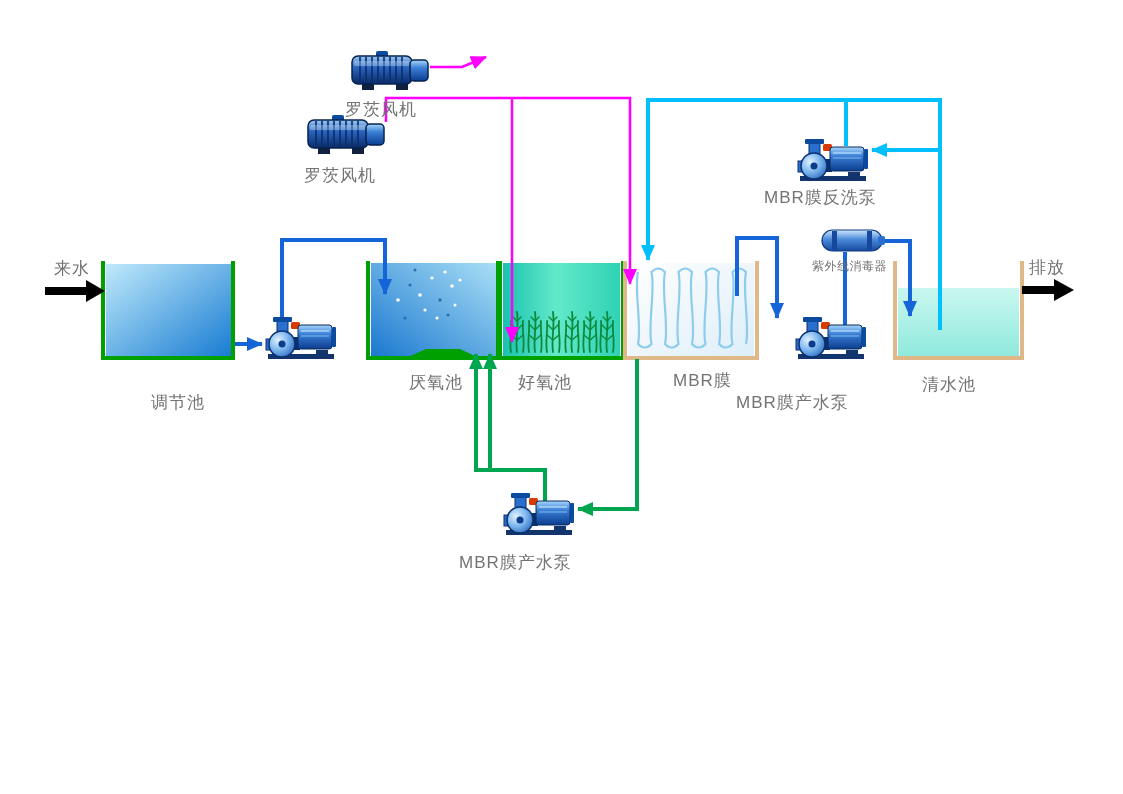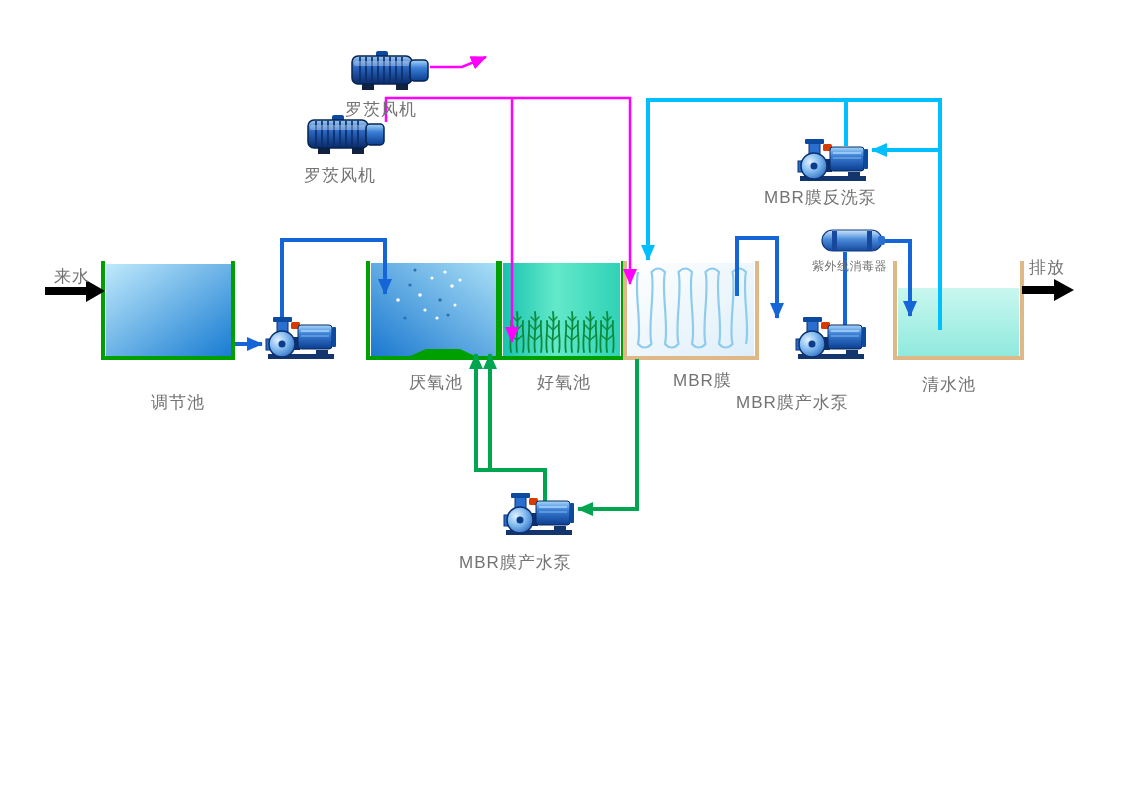--- a/index.html
+++ b/index.html
@@ -200,24 +200,24 @@
     <rect x="0" y="0" width="60" height="21" rx="10.5" fill="url(#uvGrad)" stroke="#0d3a80" stroke-width="1.2"></rect>
     <rect x="10" y="1" width="5" height="19" fill="#16499e"></rect>
     <rect x="45" y="1" width="5" height="19" fill="#16499e"></rect>
     <rect x="56" y="6" width="7" height="9" rx="2" fill="#2a6fd0"></rect>
   </g>
 
   <path d="M45,287 H86 V280 L105,291 L86,302 V295 H45 Z" fill="#000000"></path>
   <path d="M1022,286 H1054 V279 L1074,290 L1054,301 V294 H1022 Z" fill="#000000"></path>
 </svg>
 
-<div class="lbl" style="left:54px;top:268px">来水</div>
+<div class="lbl" style="left:54px;top:260px">来水</div>
 <div class="lbl" style="left:151px;top:394px">调节池</div>
 <div class="lbl" style="left:409px;top:374px">厌氧池</div>
-<div class="lbl" style="left:537px;top:374px">好氧池</div>
+<div class="lbl" style="left:518px;top:374px">好氧池</div>
 <div class="lbl" style="left:673px;top:372px">MBR膜</div>
 <div class="lbl" style="left:736px;top:394px">MBR膜产水泵</div>
 <div class="lbl" style="left:922px;top:376px">清水池</div>
 <div class="lbl" style="left:1029px;top:259px">排放</div>
 <div class="lbl" style="left:345px;top:101px">罗茨风机</div>
 <div class="lbl" style="left:304px;top:167px">罗茨风机</div>
 <div class="lbl" style="left:764px;top:189px">MBR膜反洗泵</div>
 <div class="lbl small" style="left:812px;top:260px">紫外线消毒器</div>
 <div class="lbl" style="left:459px;top:554px">MBR膜产水泵</div>
 

